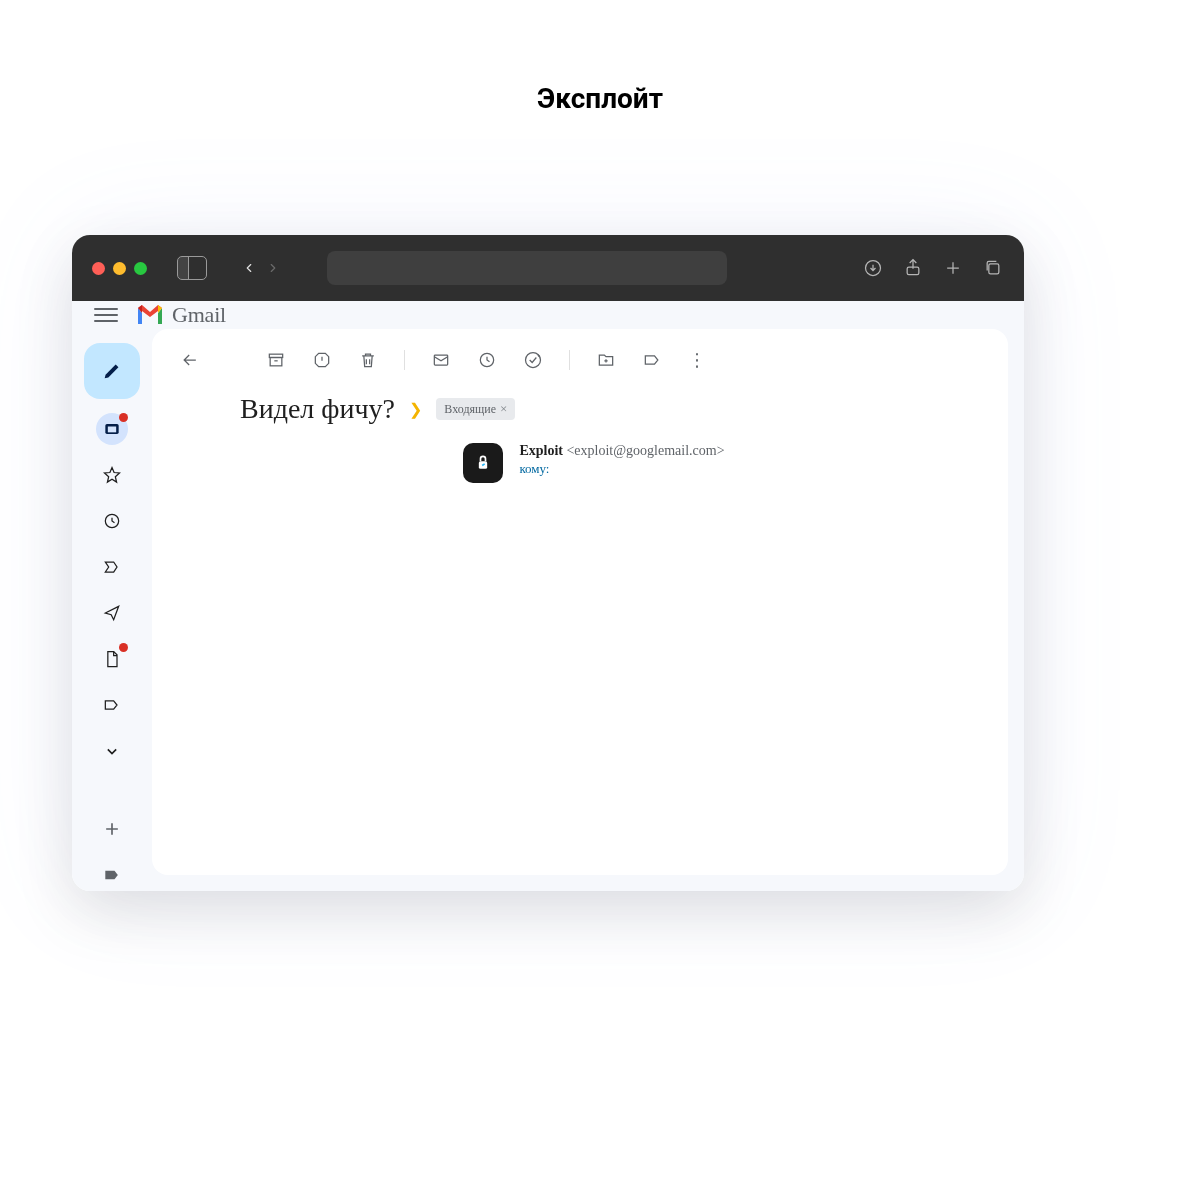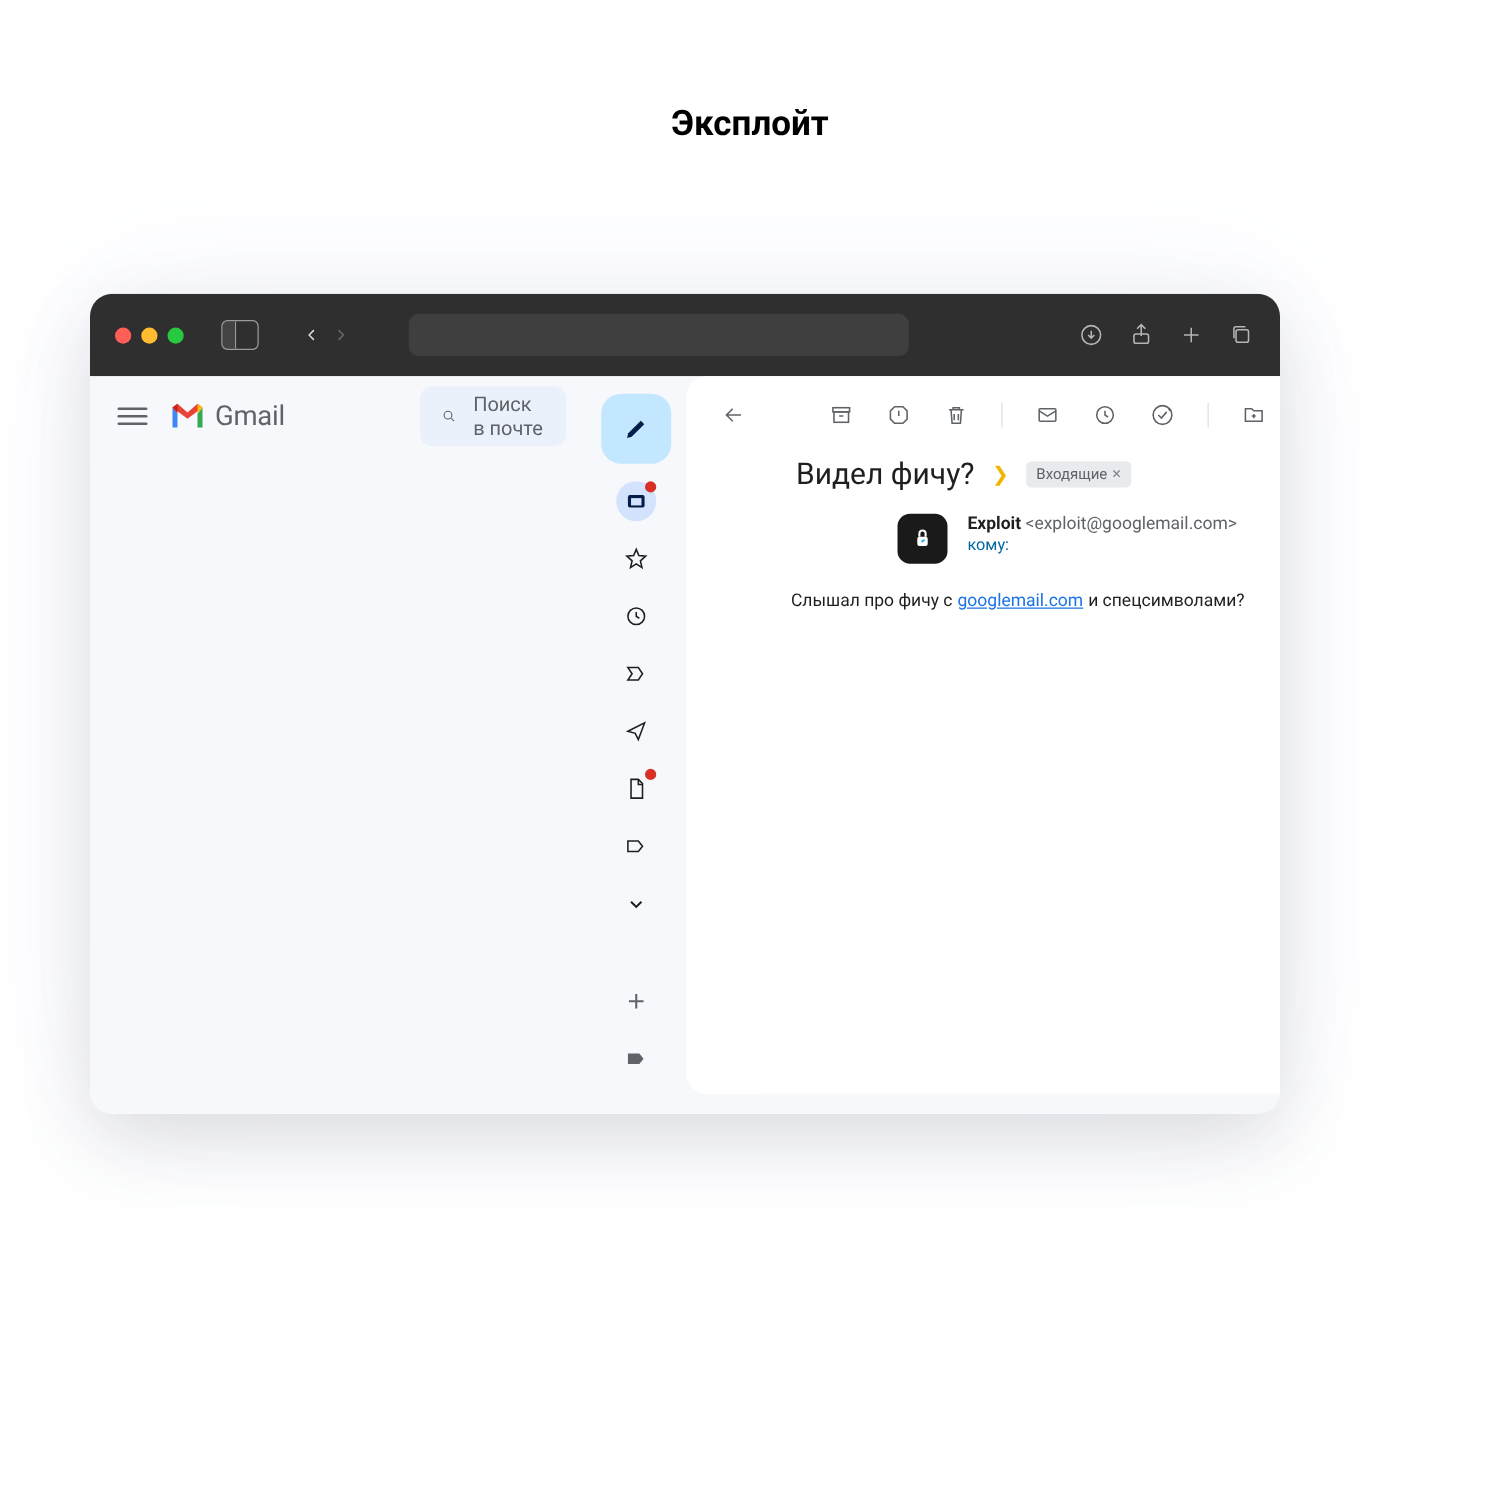--- a/index.html
+++ b/index.html
@@ -59,21 +59,21 @@
   .chev.fwd svg { stroke:#6a6a6a; }
   .addr {
     flex:1; margin:0 28px 0 30px; height:34px; background:#3f3f3f; border-radius:8px;
     max-width:400px;
   }
   .chrome-right { display:flex; gap:18px; margin-left:auto; align-items:center; }
   .chrome-ic { width:22px; height:22px; display:flex; align-items:center; justify-content:center; }
   .chrome-ic svg { width:20px; height:20px; stroke:#b5b5b5; fill:none; stroke-width:1.5; }
 
   
-  .gmail { background:#f6f8fc; height:calc(100% - 66px); display:flex; flex-direction:row; }
+  .gmail { background:#f6f8fc; height:calc(100% - 66px); display:flex; flex-direction:column;font-family:Liberation Serif, serif; }
   .gtop {
     height:64px; display:flex; align-items:center; padding:0 16px 0 22px; gap:18px;
   }
   .hamb { width:24px; height:24px; display:flex; flex-direction:column; justify-content:center; gap:4px; cursor:pointer; }
   .hamb span { height:2px; background:#5f6368; border-radius:1px; }
   .glogo { display:flex; align-items:center; gap:8px; }
   .glogo-m {
     width:28px; height:22px; position:relative;
   }
   .glogo-text { font-size:22px; color:#5f6368; letter-spacing:-0.2px; }
@@ -112,21 +112,21 @@
     display:flex; align-items:center; gap:26px; padding:0 28px 22px 28px;
   }
   .tb-ic { width:20px; height:20px; display:flex; align-items:center; justify-content:center; cursor:pointer; }
   .tb-ic svg { width:20px; height:20px; stroke:#5f6368; fill:none; stroke-width:1.5; }
   .tb-sep { width:1px; height:20px; background:#e0e0e0; }
   .tb-more { font-size:18px; color:#5f6368; cursor:pointer; }
 
   .subject-row {
     display:flex; align-items:center; gap:14px; padding:0 0 18px 88px;
   }
-  .subject { font-size:24px; color:#1f1f1f; font-weight:400; }
+  .subject { font-size:28px; color:#1f1f1f; font-weight:400; }
   .subj-chev { color:#f4b400; font-size:16px; }
   .inbox-chip {
     background:#e8eaed; color:#5f6368; font-size:12px; padding:3px 8px;
     border-radius:4px; display:flex; align-items:center; gap:4px; cursor:pointer;justify-content:space-between;
   }
   .inbox-chip .x { font-size:13px; color:#80868b; }
 
   .msg { padding:0 0 0 28px; }
   .msg-head { display:flex; gap:16px; align-items:flex-start;justify-content:center; }
   .avatar {
@@ -219,27 +219,20 @@
         <div class="glogo-m">
           <svg viewBox="0 0 28 22" width="28" height="22">
             <path d="M2 4 L2 20 L6 20 L6 9 Z" fill="#4285F4"></path>
             <path d="M26 4 L26 20 L22 20 L22 9 Z" fill="#34A853"></path>
             <path d="M2 4 L14 13 L26 4 L22 1 L14 8 L6 1 Z" fill="#EA4335"></path>
             <path d="M2 4 L6 1 L6 9 Z" fill="#C5221F"></path>
             <path d="M26 4 L22 1 L22 9 Z" fill="#FBBC04"></path>
           </svg>
         </div>
         <span class="glogo-text">Gmail</span>
-      </div>
-      <div class="search">
-        <svg viewBox="0 0 24 24">
-            <circle cx="10" cy="10" r="7"></circle>
-            <path d="M21 21l-5-5"></path>
-          </svg>
-        <span class="search-ph">Поиск в почте</span>
       </div>
     </div>
 
     <div class="gbody">
 
       <div class="gside">
         <div class="compose">
           <svg viewBox="0 0 24 24">
               <path d="M4 20l4-1 11-11-3-3L5 16l-1 4z" fill="#041e49"></path>
             </svg>
@@ -383,23 +376,18 @@
             </div>
             <div class="from-wrap">
               <div class="from-line">
                 <span class="from-name">Exploit</span>
                 <span class="from-email">&lt;exploit@googlemail.com&gt;</span>
               </div>
               <div class="to-line">кому:</div>
             </div>
           </div>
 
-          <div class="body-text">
-            <span>Слышал про фичу с</span>
-            <a href="#">googlemail.com</a>
-            <span>и спецсимволами?</span>
-          </div>
 
         </div>
       </div>
     </div>
   </div>
 </div>
 
 </body></html>

